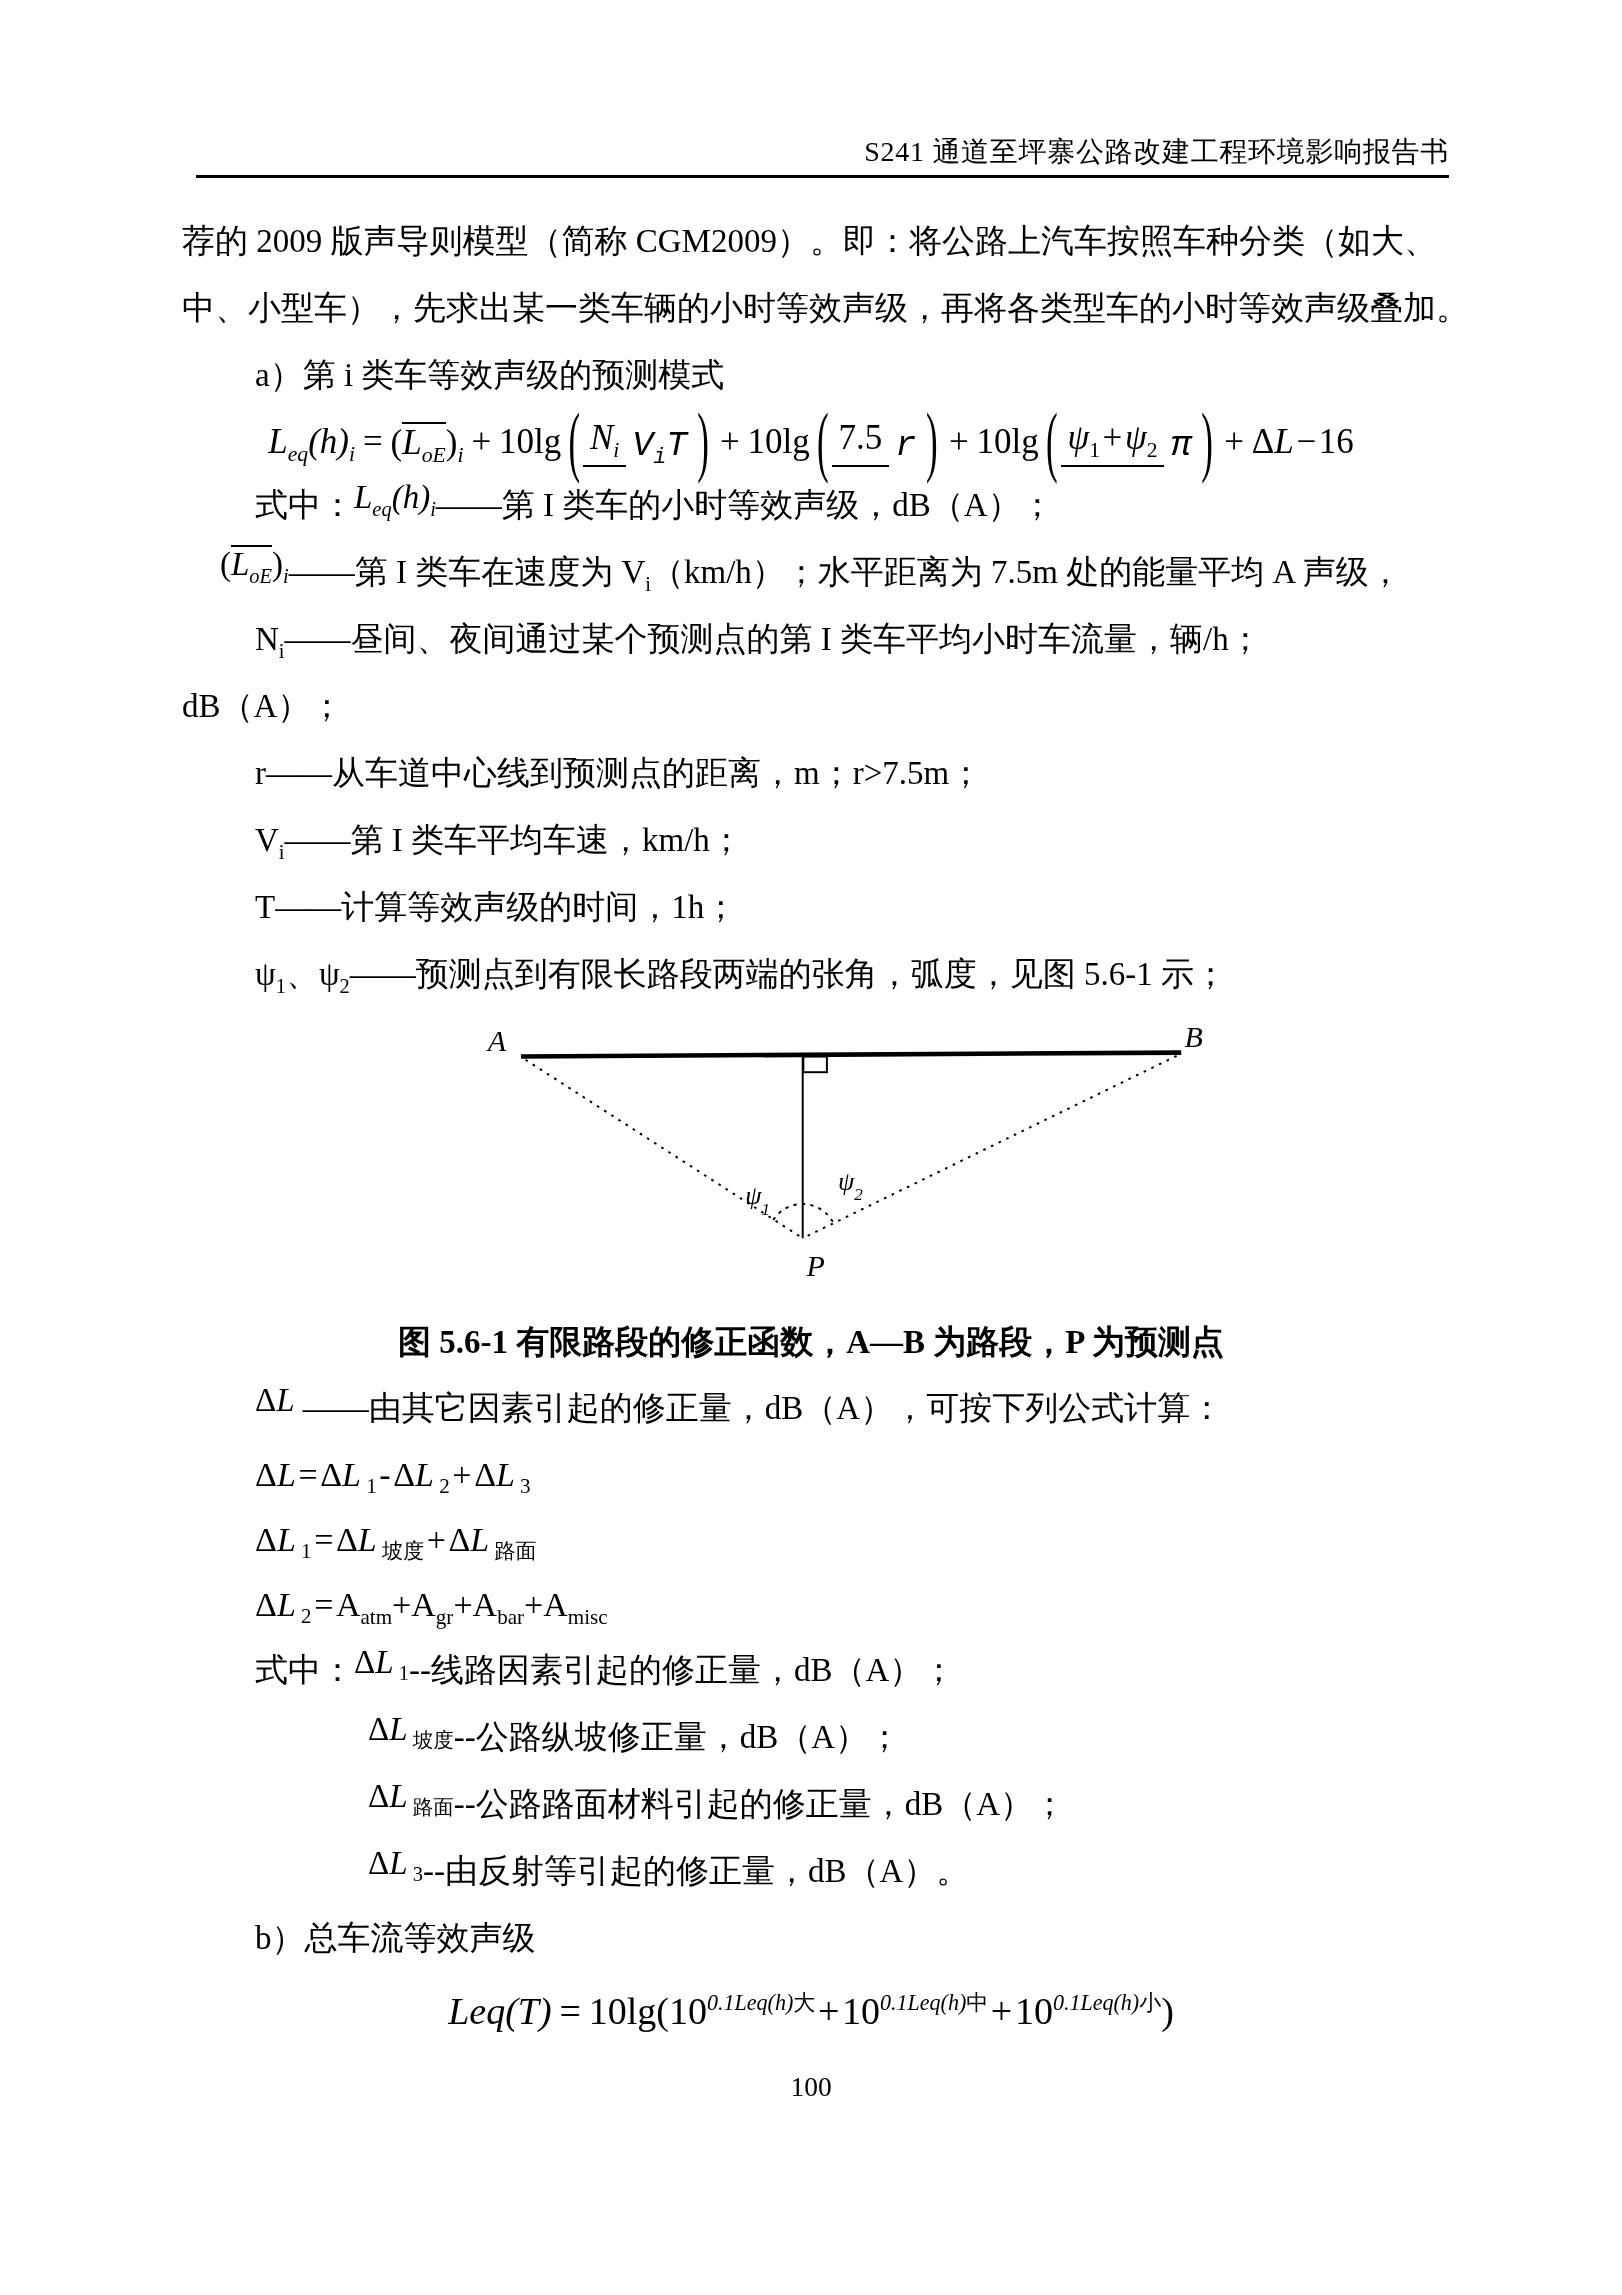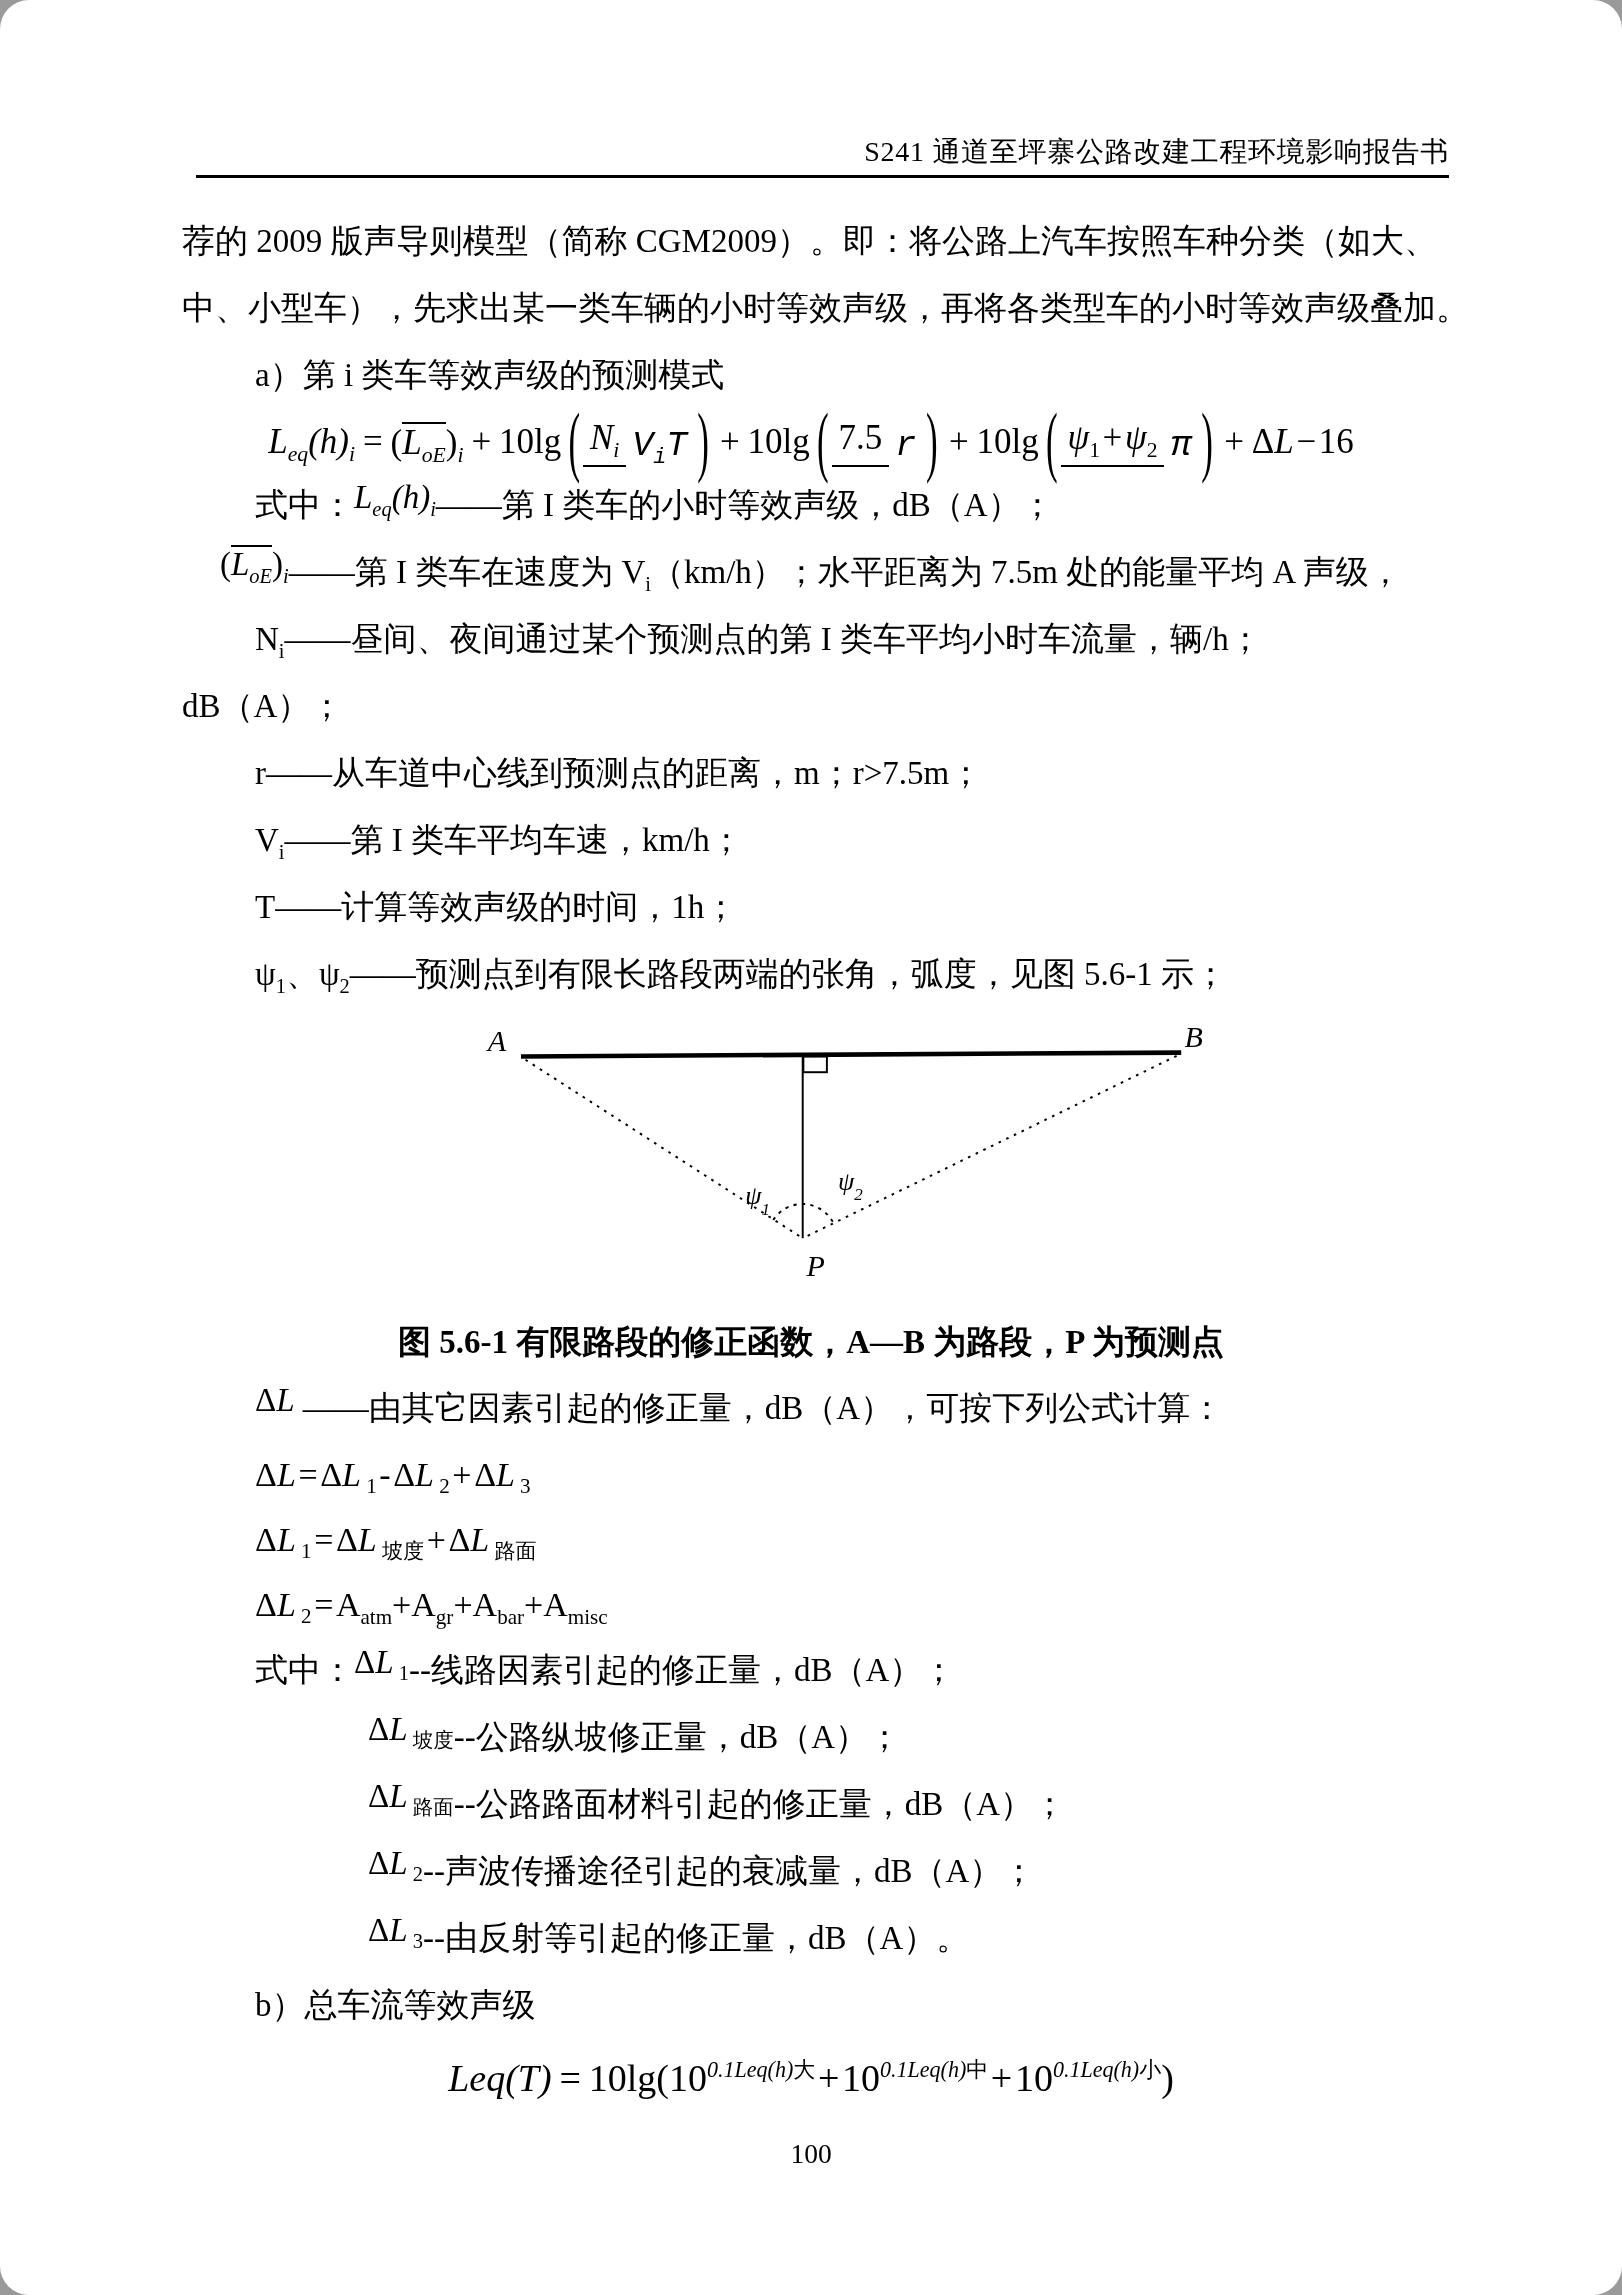--- a/index.html
+++ b/index.html
@@ -4,21 +4,20 @@
 <style>
   html,body { margin:0; padding:0; background:#9a9a9a; }
   .page {
     position:relative;
     width:1622px; height:2295px;
     margin:0 auto;
     background:#ffffff;
     color:#000;
     font-family:"Liberation Serif","DejaVu Serif",serif;
     overflow:hidden;
-    border-radius:29px;
   }
   
   .header {
     position:absolute; top:0; left:196px; right:173px;
     height:171px;
     border-bottom:3.3px solid #000;
     display:flex; align-items:flex-end; justify-content:flex-end;
     padding-bottom:3.9px;
     font-size:28px;
     letter-spacing:0.7px;
@@ -212,23 +211,20 @@
     <div class="line pad2">
       <span>式中：</span><span class="lift"><span>Δ</span><span class="it">L</span><sub class="gapsub">1</sub></span><span>--线路因素引起的修正量，dB（A）；</span>
     </div>
     <div class="line pad3">
       <span class="lift"><span>Δ</span><span class="it">L</span><sub class="gapsub">坡度</sub></span><span>--公路纵坡修正量，dB（A）；</span>
     </div>
     <div class="line pad3">
       <span class="lift"><span>Δ</span><span class="it">L</span><sub class="gapsub">路面</sub></span><span>--公路路面材料引起的修正量，dB（A）；</span>
     </div>
     <div class="line pad3">
-      <span class="lift"><span>Δ</span><span class="it">L</span><sub class="gapsub">2</sub></span><span>--声波传播途径引起的衰减量，dB（A）；</span>
-    </div>
-    <div class="line pad3">
       <span class="lift"><span>Δ</span><span class="it">L</span><sub class="gapsub">3</sub></span><span>--由反射等引起的修正量，dB（A）。</span>
     </div>
 
     <div class="line pad2">b）总车流等效声级</div>
 
     <div class="f-row" style="font-size:38px; margin-top:18.3px;">
       <span class="atom it"><span>Leq</span><span>(T)</span></span>
       <span class="atom op">=</span>
       <span class="atom"><span>10lg</span><span>(</span></span>
       <span class="atom"><span>10</span><sup><span class="it">0.1Leq(h)</span><span>大</span></sup></span>

